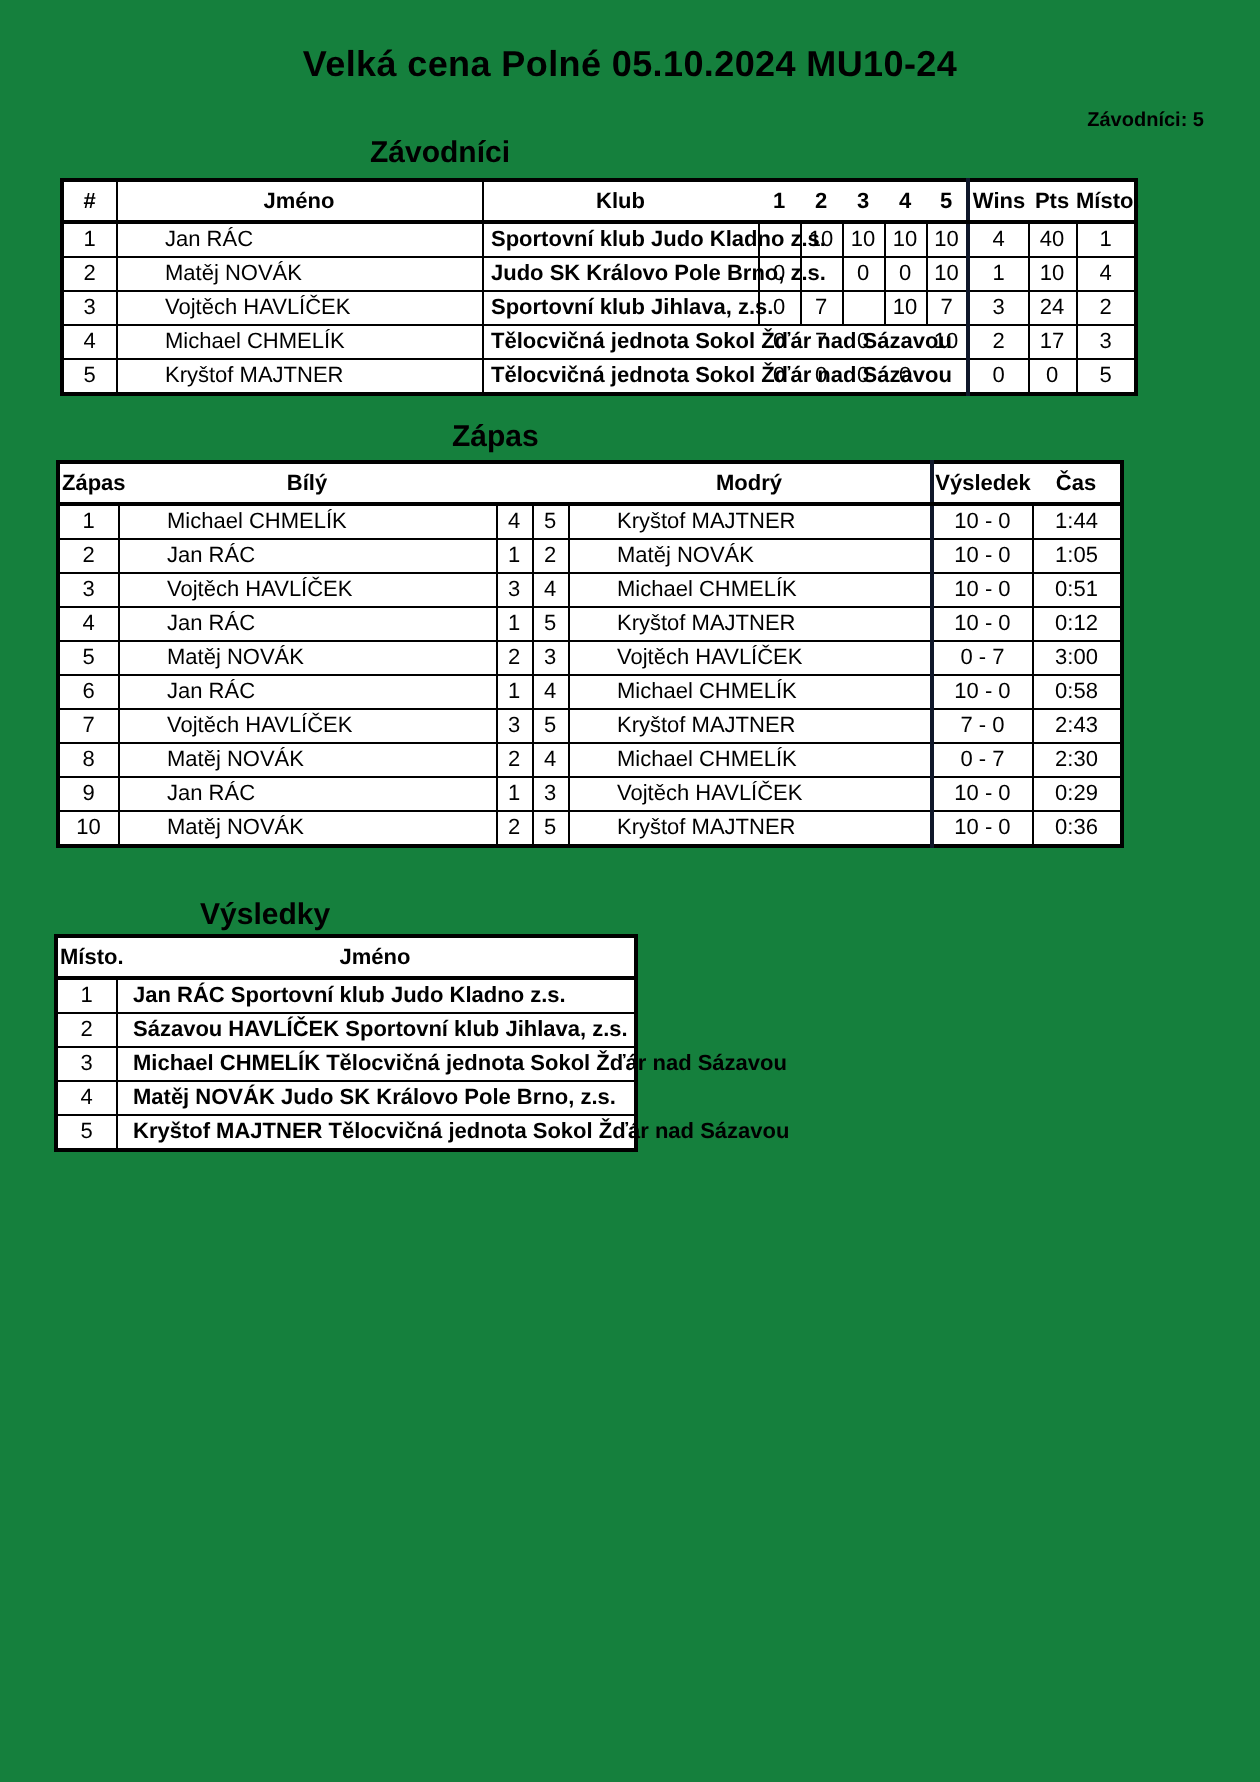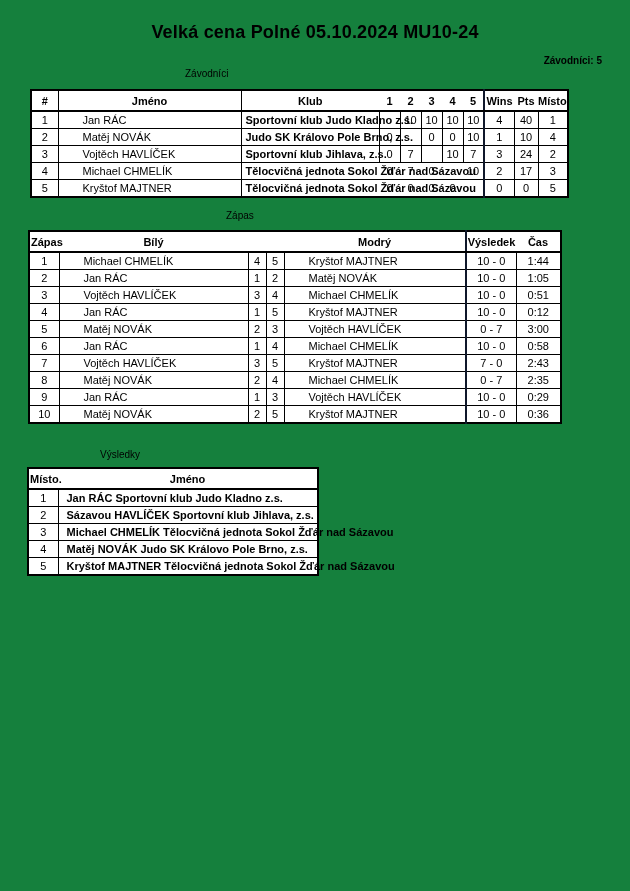--- a/index.html
+++ b/index.html
@@ -10,21 +10,21 @@
   }
   .title {
     position:absolute; top:22px; left:0; width:100%;
     text-align:center; font-size:18px; font-weight:bold;
     letter-spacing:0.2px;
   }
   .note {
     position:absolute; top:55px; right:28px;
     font-size:10px; font-weight:bold;
   }
-  .h2 { position:absolute; font-size:10px; font-weight:normal; }
+  .h2 { position:absolute; font-size:15px; font-weight:bold; }
   #h-zavodnici { top:68px; left:185px; }
   #h-zapas     { top:210px; left:226px; }
   #h-vysledky  { top:449px; left:100px; }
 
   table {
     position:absolute; border-collapse:collapse; table-layout:fixed;
     background:#ffffff; border:2px solid #000;
   }
   th, td {
     border:1px solid #000; font-size:11px; padding:0;
@@ -254,21 +254,21 @@
       <td class="c bl2">7 - 0</td>
       <td class="c">2:43</td>
     </tr>
     <tr>
       <td class="c">8</td>
       <td class="l">Matěj NOVÁK</td>
       <td class="c">2</td>
       <td class="c">4</td>
       <td class="l">Michael CHMELÍK</td>
       <td class="c bl2">0 - 7</td>
-      <td class="c">2:35</td>
+      <td class="c">2:30</td>
     </tr>
     <tr>
       <td class="c">9</td>
       <td class="l">Jan RÁC</td>
       <td class="c">1</td>
       <td class="c">3</td>
       <td class="l">Vojtěch HAVLÍČEK</td>
       <td class="c bl2">10 - 0</td>
       <td class="c">0:29</td>
     </tr>

